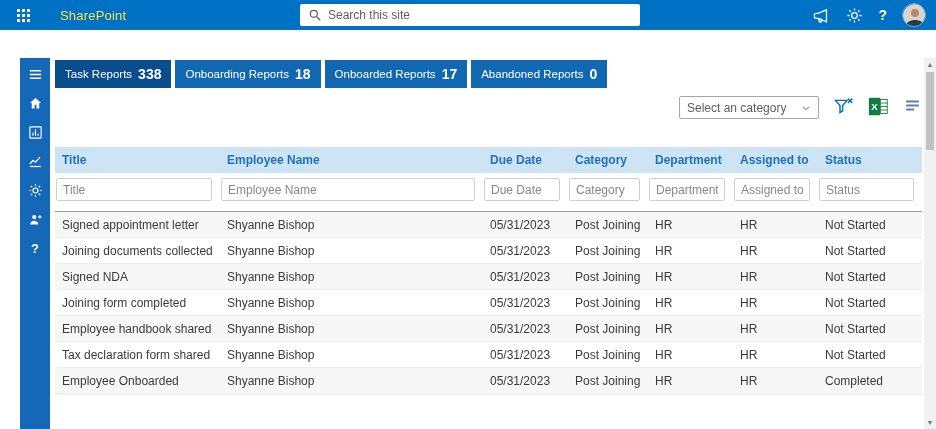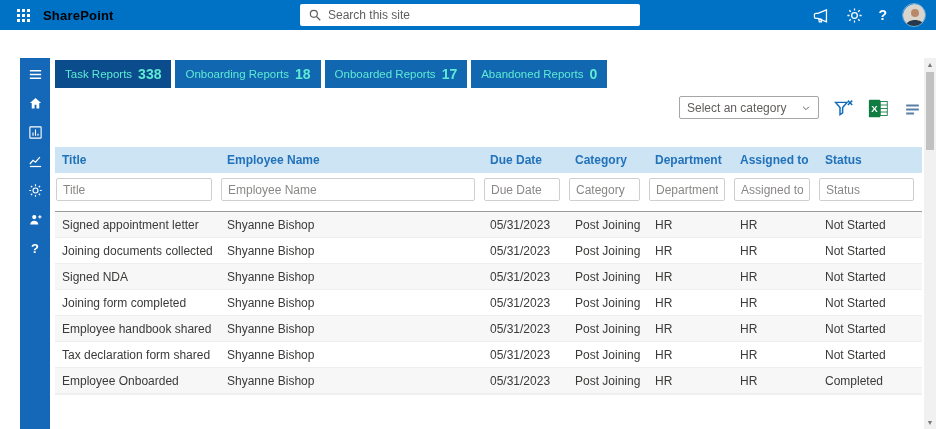--- a/index.html
+++ b/index.html
@@ -4,46 +4,46 @@
 <style>
   * { margin:0; padding:0; box-sizing:border-box; }
   html,body { width:936px; height:429px; overflow:hidden; }
   body { font-family:"Liberation Sans", sans-serif; background:#fff; position:relative; }
 
   
   .topbar { height:30px; background:#0072c6; display:flex; align-items:center; padding:0 8px; position:relative; }
   .waffle { width:30px; height:30px; display:flex; align-items:center; justify-content:center; cursor:pointer; }
   .waffle-grid { display:grid; grid-template-columns:repeat(3,3px); grid-gap:2px; }
   .waffle-grid i { width:3px; height:3px; background:#fff; display:block; }
-  .app-name { color:#000000; font-weight:bold; font-size:13px; margin-left:5px; letter-spacing:.2px; }
+  .app-name { color:#fde047; font-weight:normal; font-size:13px; margin-left:22px; letter-spacing:.2px; }
   .search-box { position:absolute; left:300px; top:4px; width:340px; height:22px; background:#fff; border-radius:2px; display:flex; align-items:center; padding:0 8px; gap:6px; }
   .search-box svg { flex:0 0 auto; }
   .search-box input { border:none; outline:none; flex:1; font-size:12px; color:#333; font-family:inherit; background:transparent; }
   .search-box input::placeholder { color:#605e5c; }
   .topbar-right { margin-left:auto; display:flex; align-items:center; gap:15px; padding-right:2px; }
   .tb-icon { width:18px; height:18px; display:flex; align-items:center; justify-content:center; color:#fff; cursor:pointer; }
   .tb-help { color:#fff; font-size:14px; font-weight:bold; cursor:pointer; }
   .avatar { width:24px; height:24px; border-radius:50%; overflow:hidden; display:block; cursor:pointer; border:1px solid rgba(255,255,255,.4); }
 
   
   .page { position:relative; height:399px; background:#fff; }
   .sidebar { position:absolute; left:20px; top:28px; bottom:0; width:30px; background:#1568b8; display:flex; flex-direction:column; align-items:center; padding-top:8px; gap:13px; }
   .side-icon { width:16px; height:16px; color:#fff; display:flex; align-items:center; justify-content:center; cursor:pointer; font-size:13px; font-weight:bold; }
 
   .content { position:absolute; left:55px; top:30px; right:14px; }
 
   
   .tabs { display:flex; gap:4px; }
-  .tab { height:28px; background:#1168b0; color:#5eead4; border:none; display:flex; align-items:center; gap:6px; padding:0 10px; font-family:inherit; cursor:pointer; }
+  .tab { height:28px; background:#1168b0; color:#ffffff; border:none; display:flex; align-items:center; gap:6px; padding:0 10px; font-family:inherit; cursor:pointer; }
   .tab.active { background:#0b4d8c; }
   .tab-label { font-size:11.5px; }
   .tab-count { font-size:14px; font-weight:bold; }
 
   
-  .toolbar { display:flex; justify-content:flex-end; align-items:flex-end; gap:14px; margin:8px 0 6px; }
+  .toolbar { display:flex; justify-content:flex-end; align-items:flex-start; gap:14px; margin:8px 0 6px; }
   .select { width:140px; height:23px; border:1px solid #a6a6a6; border-radius:2px; display:flex; align-items:center; justify-content:space-between; padding:0 7px; font-size:12px; color:#605e5c; background:#fff; cursor:pointer; }
   .tool-icon { display:flex; align-items:center; justify-content:center; cursor:pointer; }
 
   
   table { width:100%; border-collapse:collapse; table-layout:fixed;margin-top:28px; }
   col.c-title{width:165px} col.c-emp{width:263px} col.c-due{width:85px}
   col.c-cat{width:80px} col.c-dep{width:85px} col.c-asg{width:85px} col.c-sta{width:auto}
   thead th { background:#cde4f5; color:#2272b9; font-size:12px; text-align:left; font-weight:bold; height:26px; padding:0 7px; white-space:nowrap; overflow:hidden; cursor:pointer; }
   tr.filter td { padding:5px 8px 10px 1px; background:#fff; }
   tr.filter input { width:100%; height:23px; border:1px solid #cfcfcf; border-radius:2px; font-size:12px; padding:0 6px; color:#444; font-family:inherit; outline:none; }

